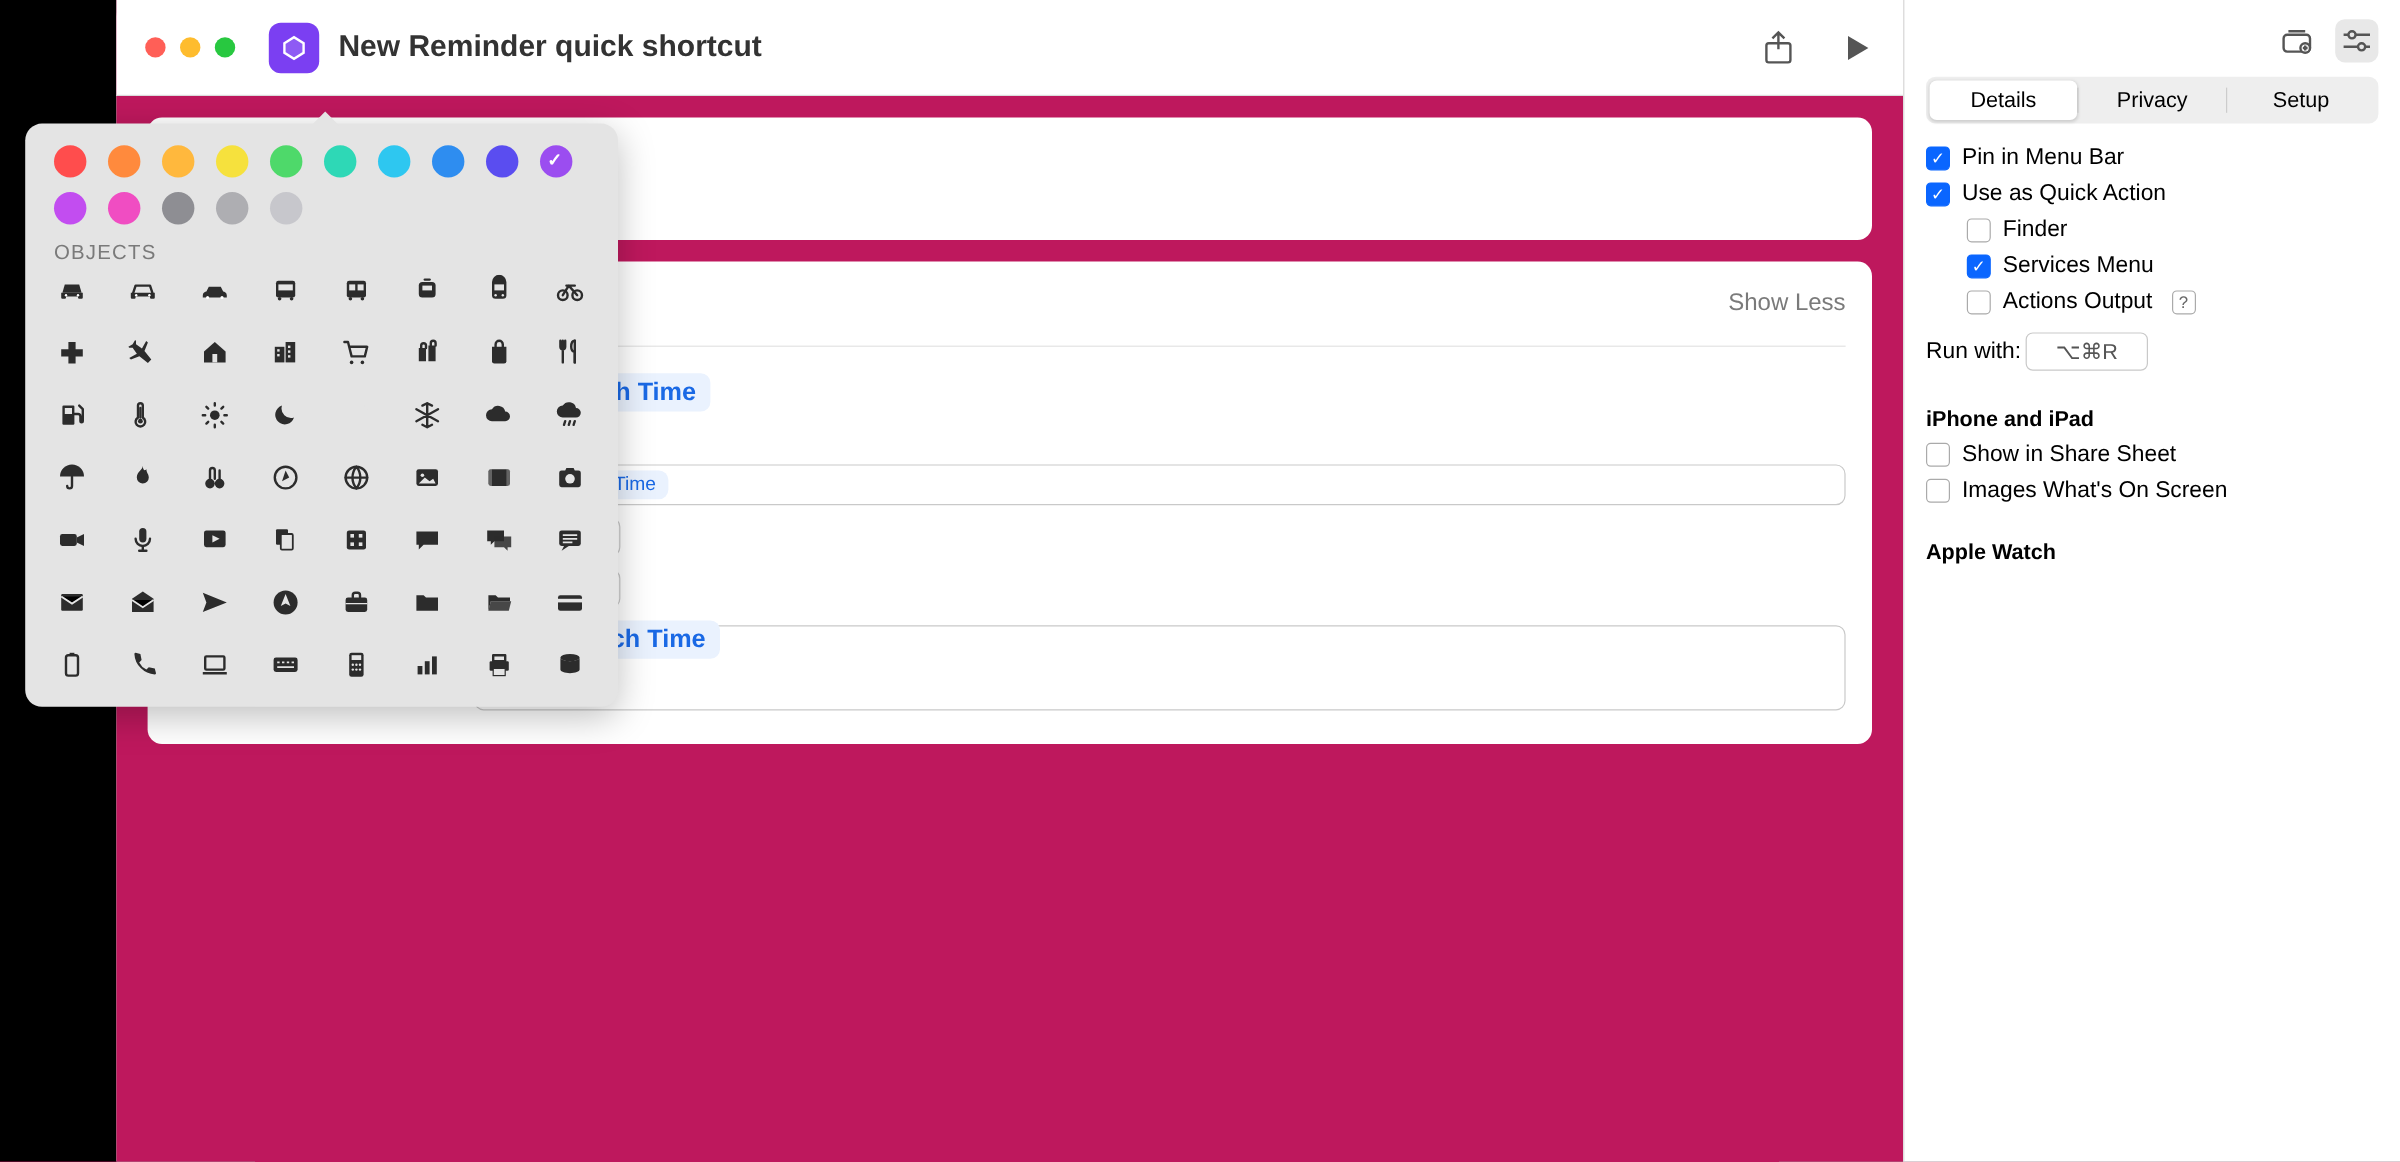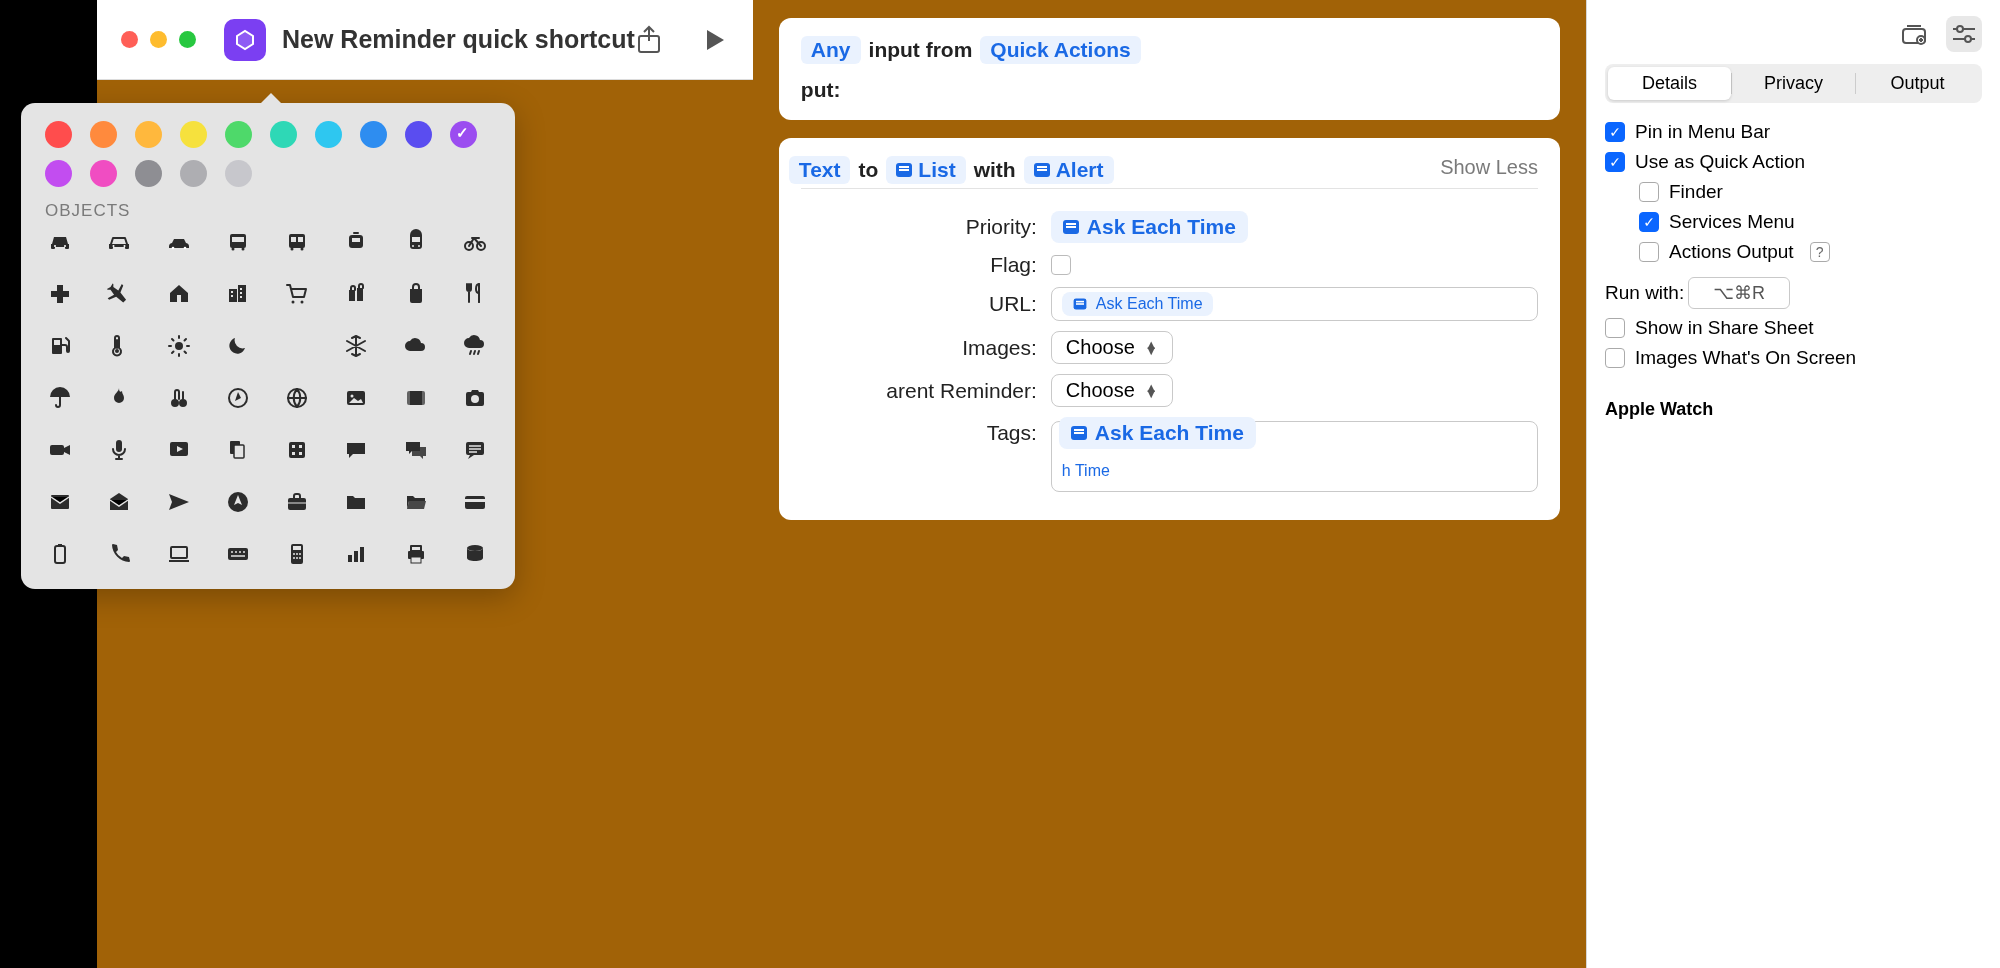--- a/index.html
+++ b/index.html
@@ -16,22 +16,22 @@
   top: 0;
   width: 1903px;
   height: 968px;
   background: #fff;
   border-radius: 14px 0 0 0;
   display: flex;
 }
 .main-area {
   flex: 1;
   display: flex;
-  flex-direction: row;
-  background: #a16207;
+  flex-direction: column;
+  background: #be185d;
 }
 .titlebar {
   height: 80px;
   background: #fff;
   display: flex;
   align-items: center;
   padding: 0 24px;
   border-bottom: 1px solid #dcdcdc;
 }
 .traffic-lights { display: flex; gap: 12px; margin-right: 28px; }
@@ -66,21 +66,21 @@
 .token {
   background:#eaf2fe;
   color:#1a69e5;
   padding:2px 10px;
   border-radius:6px;
   font-weight:600;
   display:inline-flex;align-items:center;gap:6px;
 }
 .plain { color:#222; font-weight:500;}
 .plain strong{font-weight:700;}
-.card2-header{display:flex;align-items:flex-start;justify-content:space-between;border-bottom:1px solid #e3e3e3;padding-bottom:4px;margin-bottom:22px;}
+.card2-header{display:flex;align-items:flex-end;justify-content:space-between;border-bottom:1px solid #e3e3e3;padding-bottom:24px;margin-bottom:22px;}
 .show-less{color:#7a7a7a;font-size:20px;cursor:pointer;}
 .form-row{display:flex;align-items:center;margin:10px 0;}
 .form-label{width:250px;text-align:right;padding-right:14px;font-size:21px;color:#222;}
 .choose-btn{
   background:#fff;border:1px solid #c9c9c9;border-radius:8px;padding:4px 14px;
   font-size:20px;display:inline-flex;align-items:center;gap:10px;cursor:pointer;
 }
 .chev{font-size:13px;color:#555;display:inline-flex;flex-direction:column;line-height:6px;}
 .ask-token{
   background:#eaf2fe;color:#1a69e5;border-radius:8px;padding:4px 12px;font-size:21px;font-weight:600;
@@ -273,21 +273,21 @@
             <circle cx="17" cy="15" r="3" fill="#e8e8e8"></circle>
           </svg>
       </div>
     </div>
 
     <div class="seg">
       <div class="seg-item active">Details</div>
       <div class="seg-div"></div>
       <div class="seg-item">Privacy</div>
       <div class="seg-div"></div>
-      <div class="seg-item">Output</div>
+      <div class="seg-item">Setup</div>
     </div>
 
     <div class="chk-row">
         <div class="chk checked">✓</div>
         <span>Pin in Menu Bar</span>
       </div>
     <div class="chk-row">
         <div class="chk checked">✓</div>
         <span>Use as Quick Action</span>
       </div>
@@ -303,20 +303,21 @@
         <div class="chk"></div>
         <span>Actions Output</span>
         <span class="help-badge">?</span>
       </div>
 
     <div class="run-row">
       <span>Run with:</span>
       <span class="run-field">⌥⌘R</span>
     </div>
 
+    <div class="sect-head">iPhone and iPad</div>
     <div class="chk-row">
         <div class="chk"></div>
         <span>Show in Share Sheet</span>
       </div>
     <div class="chk-row">
         <div class="chk"></div>
         <span>Images What's On Screen</span>
       </div>
 
     <div class="sect-head">Apple Watch</div>

